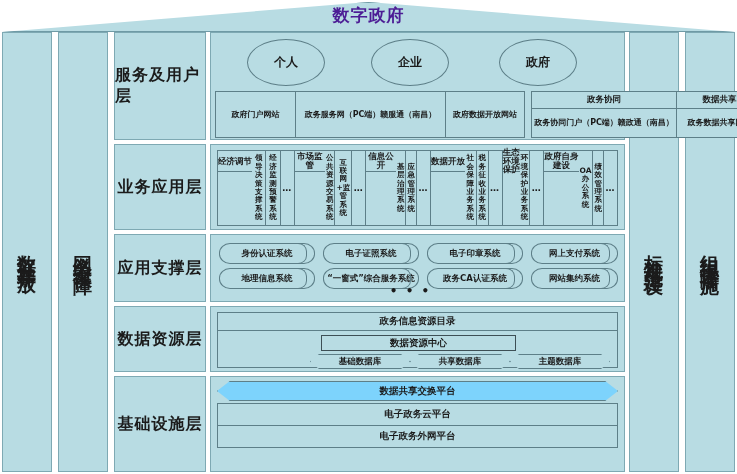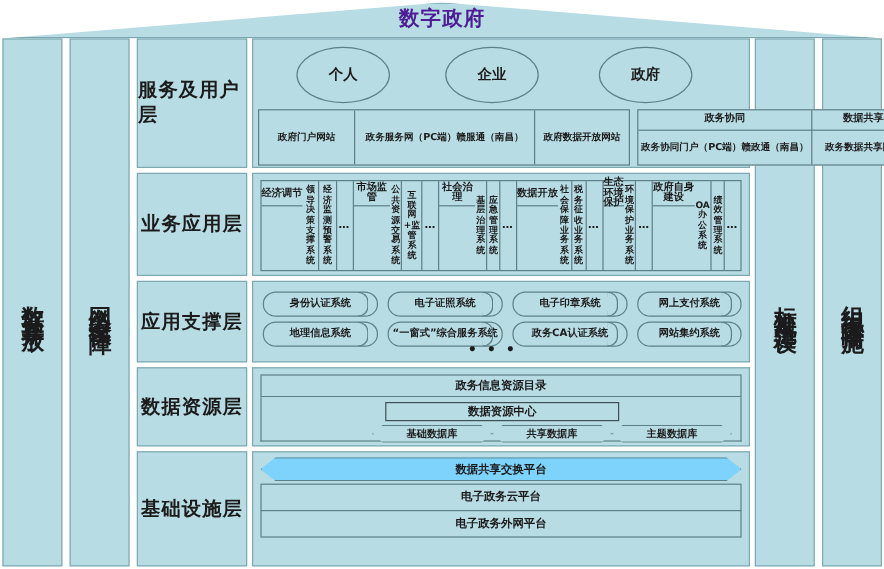--- a/index.html
+++ b/index.html
@@ -235,21 +235,21 @@
           </div>
           <div class="bizgrp" style="width: 72px;">
             <div class="bizhead">市场监管</div>
             <div class="bizcells">
               <div class="bizcell">公共资源交易系统</div>
               <div class="bizcell">互联网+监管系统</div>
               <div class="bizcell dots">…</div>
             </div>
           </div>
           <div class="bizgrp" style="width: 65px;">
-            <div class="bizhead">社会治理</div>
+            <div class="bizhead">信息公开</div>
             <div class="bizcells">
               <div class="bizcell">基层治理系统</div>
               <div class="bizcell">应急管理系统</div>
               <div class="bizcell dots">…</div>
             </div>
           </div>
           <div class="bizgrp" style="width: 72px;">
             <div class="bizhead">数据开放</div>
             <div class="bizcells">
               <div class="bizcell">社会保障业务系统</div>

